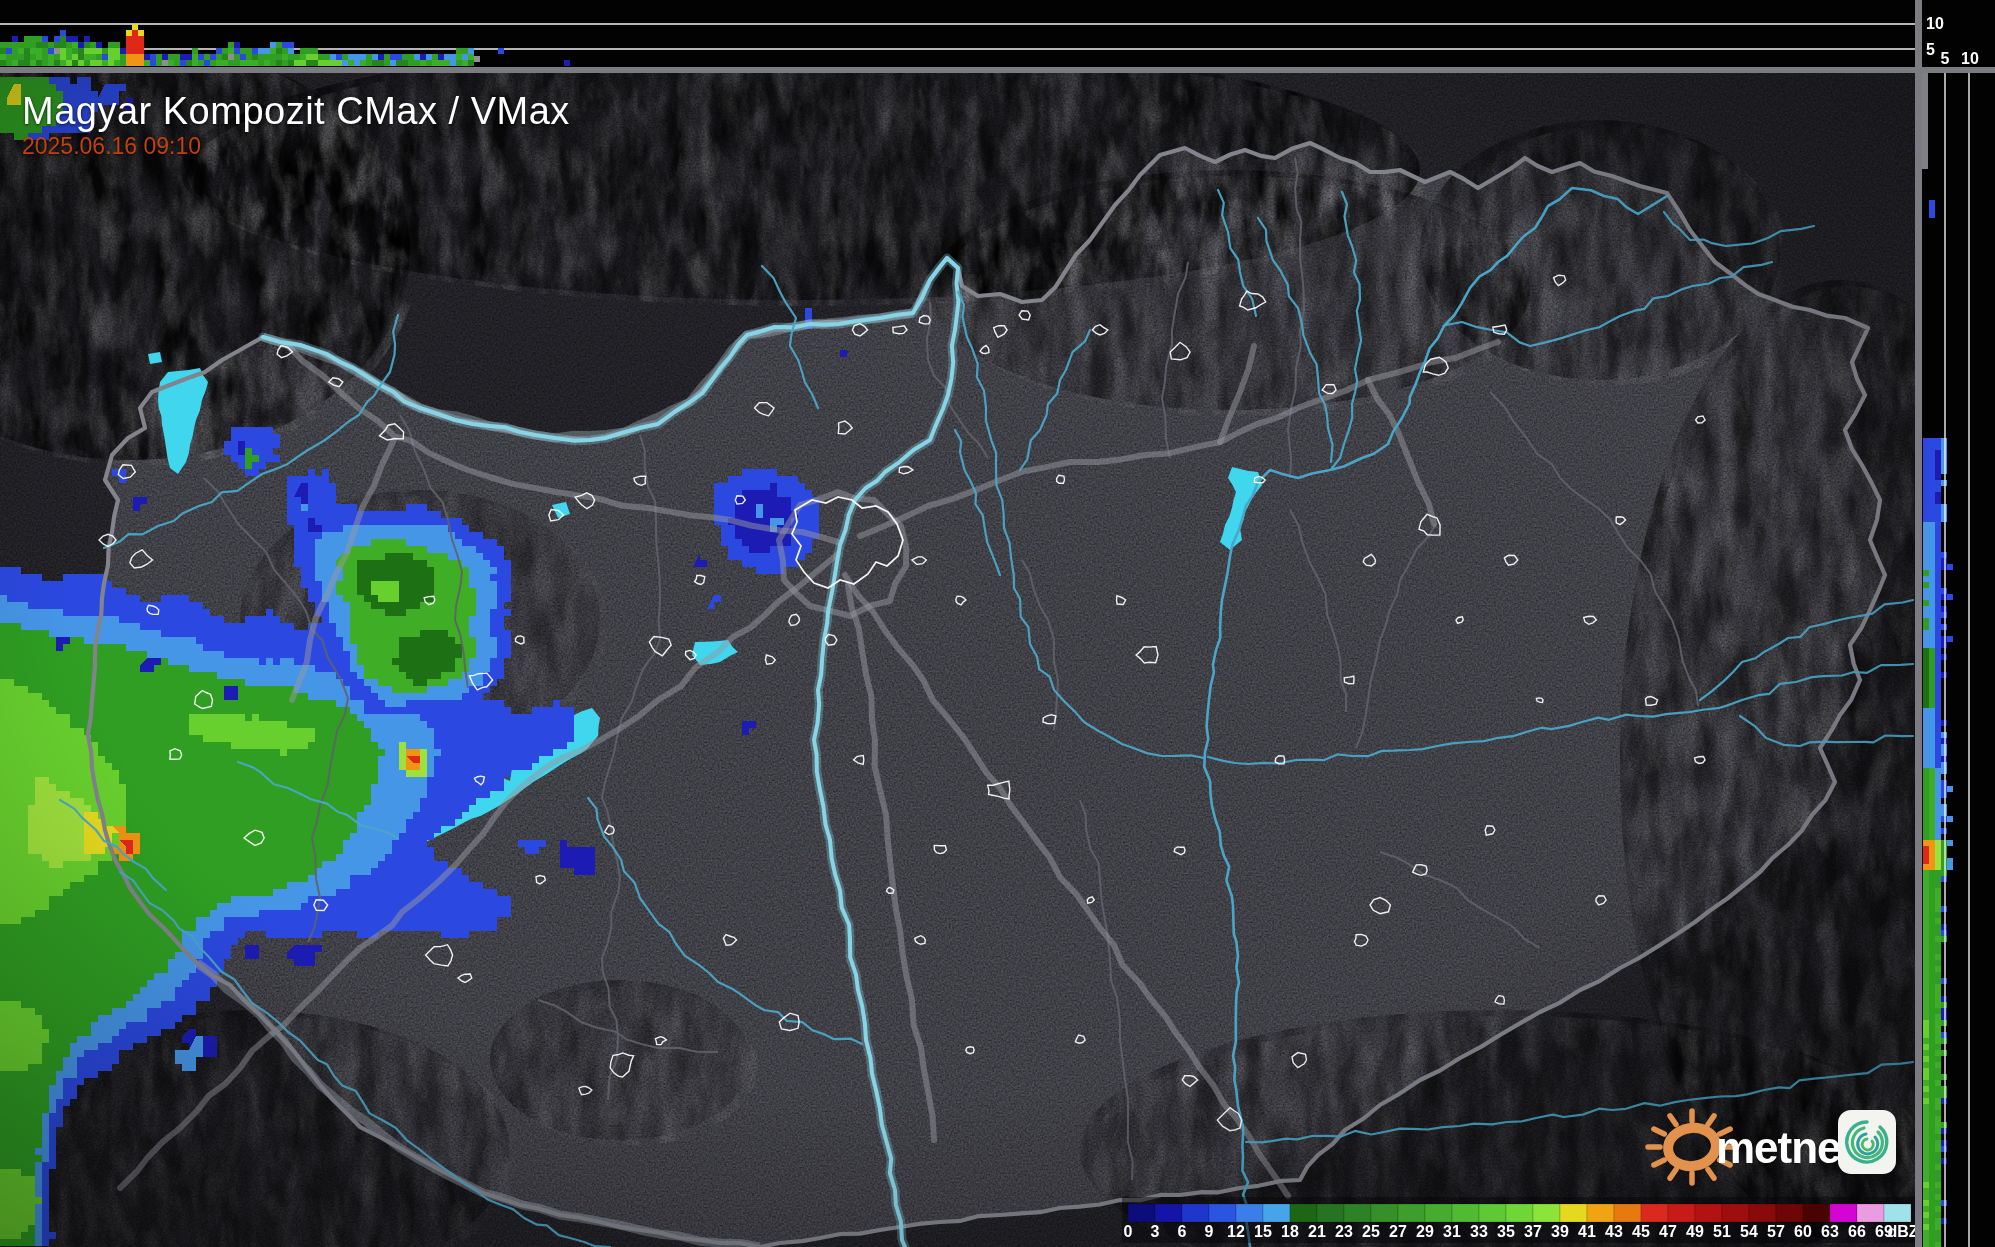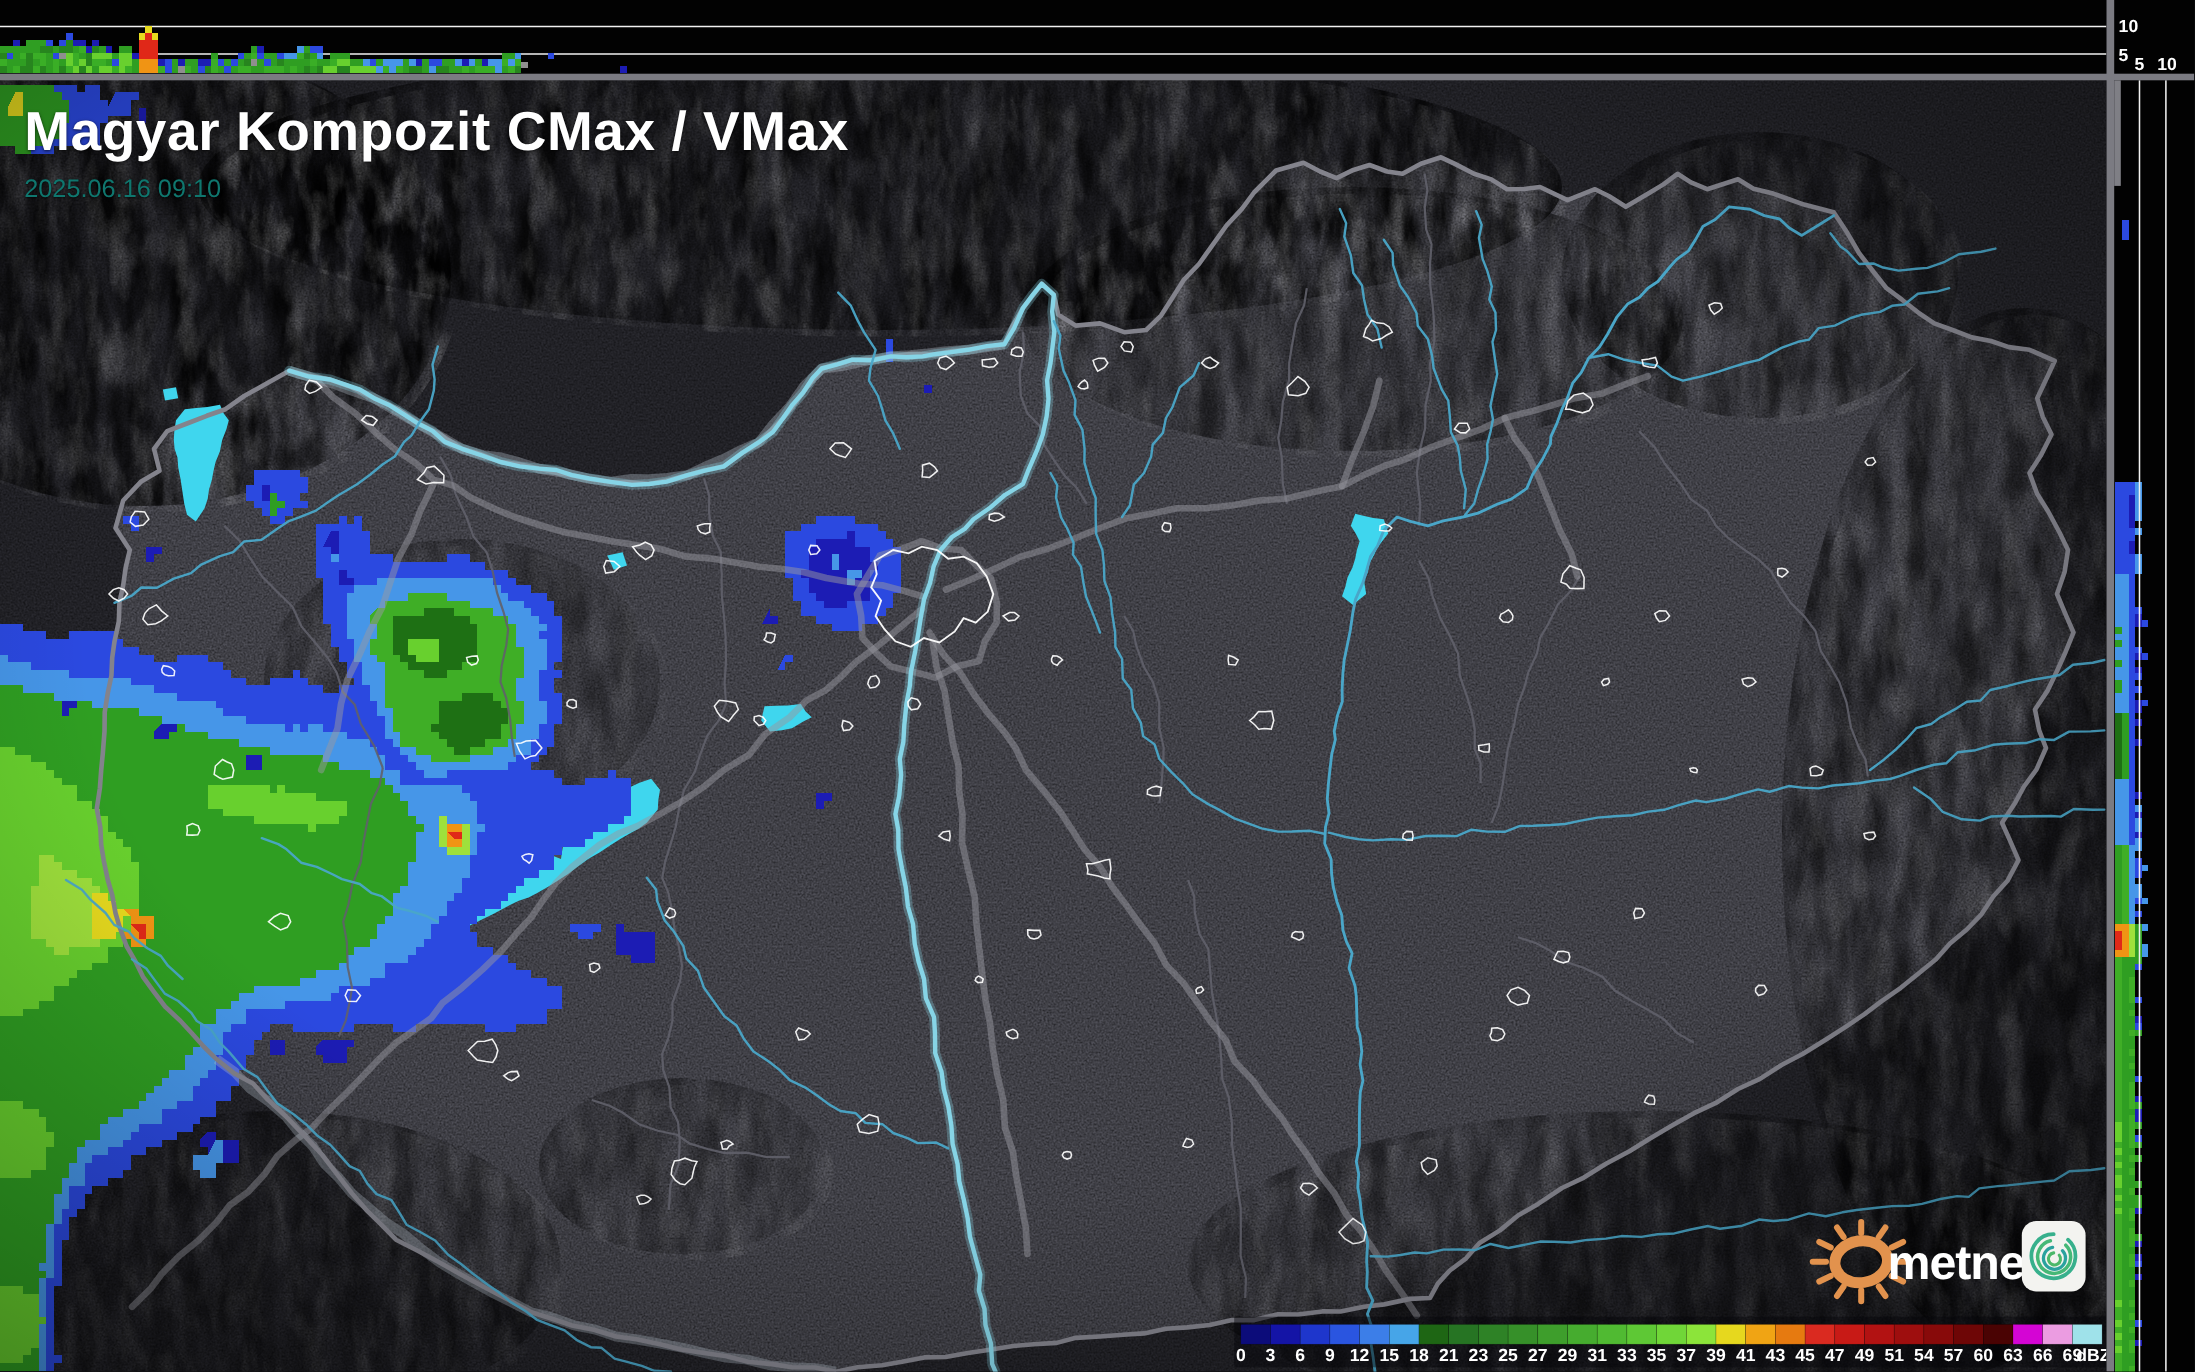--- a/index.html
+++ b/index.html
@@ -1,21 +1,21 @@
 <!DOCTYPE html>
 <html><head>
 <meta charset="utf-8">
 <style>
   html,body{margin:0;padding:0;background:#000;}
   .stage{position:relative;width:1995px;height:1247px;background:#000;overflow:hidden;
          font-family:"Liberation Sans",sans-serif;}
   .stage svg{position:absolute;left:0;top:0;}
   .hdr{position:absolute;left:22px;top:90px;color:#fff;pointer-events:none;}
-  .hdr .title{font-size:50px;font-weight:700;letter-spacing:.5px;text-shadow:0 1px 3px rgba(0,0,0,.7);}
-  .hdr .ts{font-size:23px;margin-top:10px;color:#0f766e;text-shadow:0 1px 2px rgba(0,0,0,.7);}
+  .hdr .title{font-size:38px;font-weight:400;letter-spacing:.5px;text-shadow:0 1px 3px rgba(0,0,0,.7);}
+  .hdr .ts{font-size:23px;color:#c2410c;text-shadow:0 1px 2px rgba(0,0,0,.7);}
   text{font-family:"Liberation Sans",sans-serif;}
 </style>
 </head>
 <body>
 
 <div class="stage">
 <svg id="scene" width="1995" height="1247" viewBox="0 0 1995 1247">
   <defs>
     <clipPath id="mapClip">
           <rect x="0" y="67" width="1915" height="1180"></rect>

